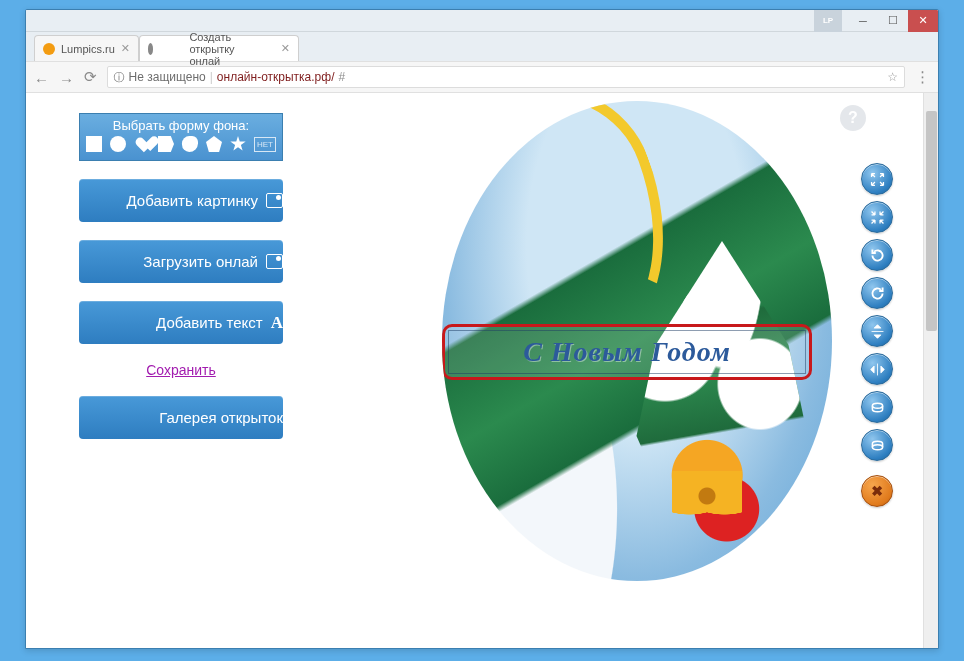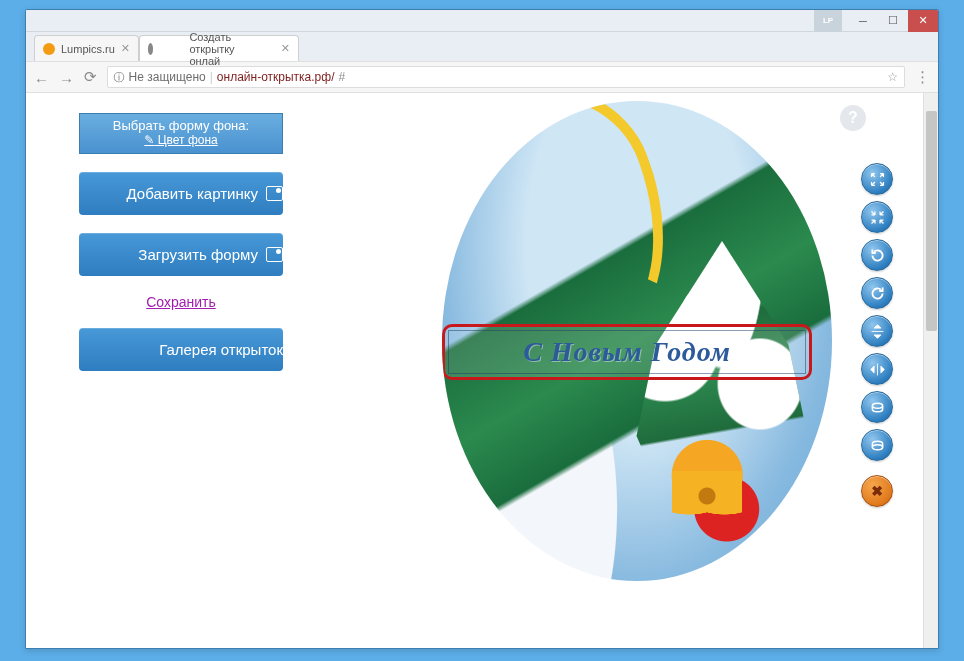--- a/index.html
+++ b/index.html
@@ -376,35 +376,46 @@
     </div>
     <span class="nav-i">⋮</span>
   </div>
 
   <div class="content">
 
     <div class="sidebar">
 
       <div class="shape-panel">
         <div>Выбрать форму фона:</div>
-        <div class="bg-color-row">
-          <span>✎</span><span> Цвет фона</span>
+        <div class="shapes-row">
+          <span class="shape"></span>
+          <span class="shape circle"></span>
+          <span class="shape heart"></span>
+          <span class="shape tag"></span>
+          <span class="shape blob"></span>
+          <span class="shape pent"></span>
+          <span class="shape star"></span>
+          <span class="shape none">НЕТ</span>
         </div>
       </div>
 
       <button class="tool-btn">
         <span>Добавить картинку</span>
         <span class="bi"></span>
       </button>
 
       <button class="tool-btn">
-        <span>Загрузить форму</span>
+        <span>Загрузить онлай</span>
         <span class="bi"></span>
       </button>
 
+      <button class="tool-btn">
+        <span>Добавить текст</span>
+        <span style="font-family:serif;font-weight:bold;font-size:17px">A</span>
+      </button>
 
       <a class="save-link">Сохранить</a>
 
       <button class="tool-btn">
         <span>Галерея открыток</span>
       </button>
     </div>
 
     <div class="canvas-wrap">
       <div class="card">

